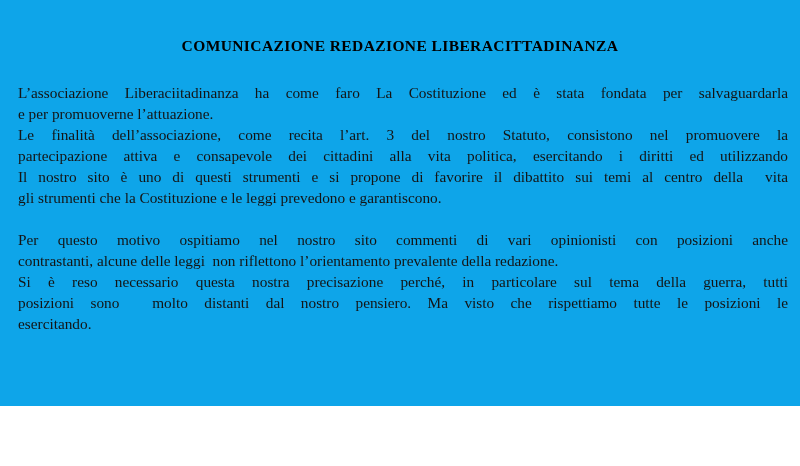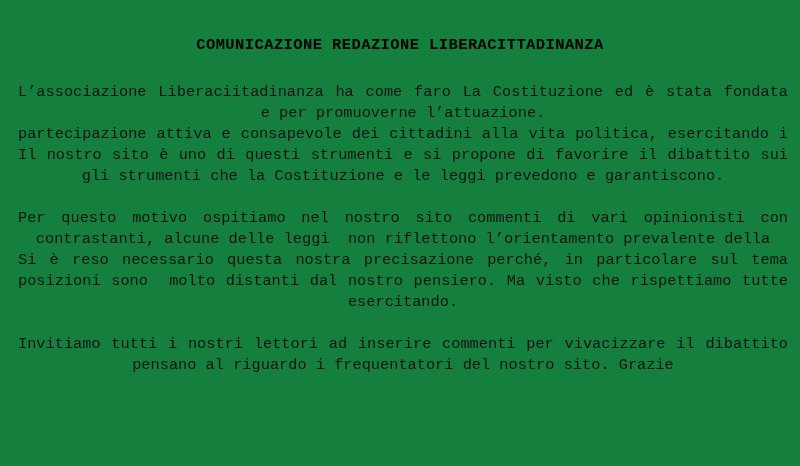--- a/index.html
+++ b/index.html
@@ -3,24 +3,24 @@
 <meta charset="utf-8">
 <style>
   html, body {
     margin: 0;
     padding: 0;
     background: #ffffff;
   }
   .page {
     position: relative;
     width: 800px;
-    height: 466px;
-    background: #15803d;
+    height: 406px;
+    background: #0ea5e9;
     color: #141414;
-    font-family: Liberation Mono, monospace;
+    font-family: Liberation Serif, serif;
     overflow: hidden;
   }
   .title {
     margin: 36px 0 0 0;
     text-align: center;
     font-size: 15.5px;
     line-height: 19px;
     font-weight: bold;
     letter-spacing: 0.4px;
     color: #000000;
@@ -28,21 +28,21 @@
   .content {
     margin: 27px 12px 0 18px;
     font-size: 15.3px;
     line-height: 21px;
   }
   .paragraph { margin: 0; }
   .line {
     height: 21px;
     overflow: hidden;
     white-space: pre-wrap;
-    text-align: center;
+    text-align: left;
   }
   .line.j {
     text-align: justify;
     text-align-last: justify;
   }
   .line.j::after {
     content: "";
     display: inline-block;
     width: 100%;
     height: 0;
@@ -51,31 +51,28 @@
 </style>
 </head>
 <body>
 
 <div class="page">
   <h1 class="title">COMUNICAZIONE REDAZIONE LIBERACITTADINANZA</h1>
   <div class="content">
       <div class="paragraph">
         <div class="line j">L’associazione Liberaciitadinanza ha come faro La Costituzione ed è stata fondata per salvaguardarla</div>
         <div class="line">e per promuoverne l’attuazione.</div>
+        <div class="line j">Le finalità dell’associazione, come recita l’art. 3 del nostro Statuto, consistono nel promuovere la</div>
         <div class="line j">partecipazione attiva e consapevole dei cittadini alla vita politica, esercitando i diritti ed utilizzando</div>
         <div class="line j">Il nostro sito è uno di questi strumenti e si propone di favorire il dibattito sui temi al centro della  vita</div>
         <div class="line">gli strumenti che la Costituzione e le leggi prevedono e garantiscono.</div>
       </div>
       <div class="spacer"></div>
       <div class="paragraph">
-        <div class="line j">Per questo motivo ospitiamo nel nostro sito commenti di vari opinionisti con promuovere anche</div>
+        <div class="line j">Per questo motivo ospitiamo nel nostro sito commenti di vari opinionisti con posizioni anche</div>
         <div class="line">contrastanti, alcune delle leggi  non riflettono l’orientamento prevalente della redazione.</div>
         <div class="line j">Si è reso necessario questa nostra precisazione perché, in particolare sul tema della guerra, tutti</div>
         <div class="line j">posizioni sono  molto distanti dal nostro pensiero. Ma visto che rispettiamo tutte le posizioni le</div>
         <div class="line">esercitando.</div>
       </div>
       <div class="spacer"></div>
-      <div class="paragraph">
-        <div class="line j">Invitiamo tutti i nostri lettori ad inserire commenti per vivacizzare il dibattito e per farci capire cosa</div>
-        <div class="line">pensano al riguardo i frequentatori del nostro sito. Grazie</div>
-      </div>
     </div>
 </div>
 
 </body></html>

